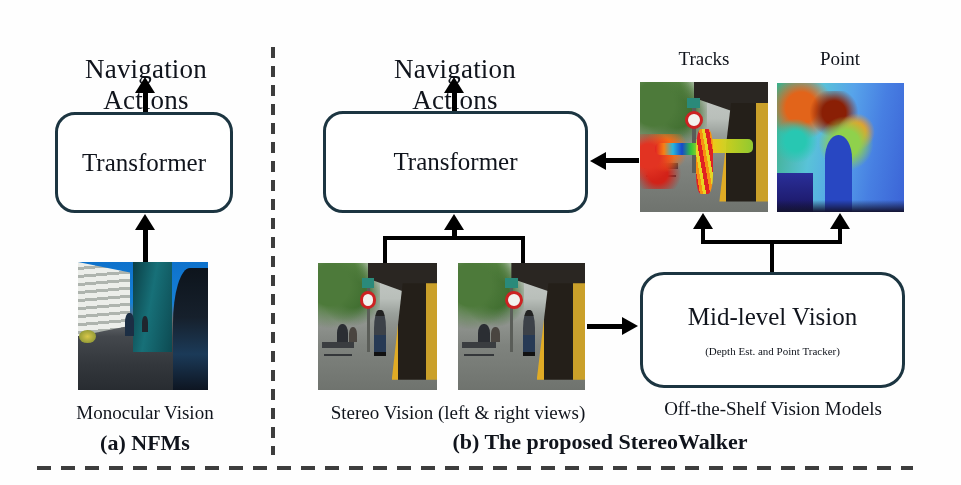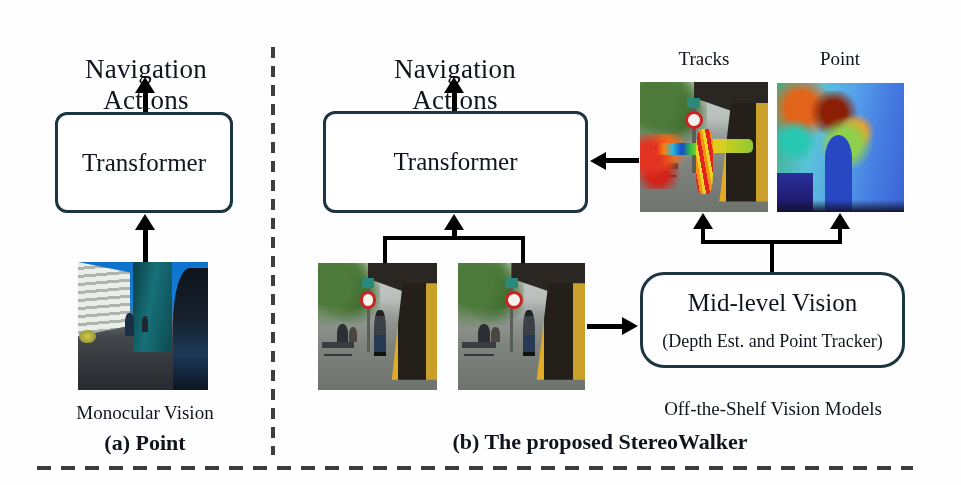--- a/index.html
+++ b/index.html
@@ -8,24 +8,24 @@
   .abs{position:absolute;}
   .ctr{text-align:center;}
 
   
   .nav-label{font-size:27px;letter-spacing:.2px;}
   .img-label{font-size:19px;}
   .caption{font-size:19px;}
   .panel-caption{font-size:22px;font-weight:bold;}
 
   
-  .node-box{box-sizing:border-box;border:3px solid #1c3541;border-radius:12px;background:#fff;
+  .node-box{box-sizing:border-box;border:3px solid #1c3541;border-radius:20px;background:#fff;
             display:flex;flex-direction:column;align-items:center;justify-content:center;}
   .node-box .title{font-size:25px;}
-  .node-box .subtitle{font-size:18px;margin-top:14px;}
+  .node-box .subtitle{font-size:11px;margin-top:14px;}
 
   
   .shaft{background:#000;}
   .ah-up{width:0;height:0;border-left:10px solid transparent;border-right:10px solid transparent;border-bottom:16px solid #000;}
   .ah-left{width:0;height:0;border-top:9px solid transparent;border-bottom:9px solid transparent;border-right:16px solid #000;}
   .ah-right{width:0;height:0;border-top:9px solid transparent;border-bottom:9px solid transparent;border-left:16px solid #000;}
 
   
   .v-divider{width:4px;background:repeating-linear-gradient(to bottom,#3d3d3d 0 11px,transparent 11px 19px);}
   .h-divider{height:4px;background:repeating-linear-gradient(to right,#3d3d3d 0 14px,transparent 14px 24px);}
@@ -105,21 +105,21 @@
     <div class="m-bldg"></div>
     <div class="m-glass"></div>
     <div class="m-bush"></div>
     <div class="m-ped1"></div>
     <div class="m-ped2"></div>
     <div class="m-person"></div>
   </div>
 
   <div class="abs ctr caption" style="left:45px;top:402px;width:200px;text-align:center;">Monocular Vision</div>
 
-  <div class="abs ctr panel-caption" style="left:45px;top:430px;width:200px;">(a) Point</div>
+  <div class="abs ctr panel-caption" style="left:45px;top:430px;width:200px;">(a) NFMs</div>
 
   <div class="abs v-divider" style="left:271px;top:47px;height:408px;"></div>
   <div class="abs h-divider" style="left:37px;top:466px;width:876px;"></div>
 
   <div class="abs ctr nav-label" style="left:349px;top:54px;width:212px;">Navigation Actions</div>
 
   <div class="abs ah-up" style="left:444px;top:77px;"></div>
   <div class="abs shaft" style="left:452px;top:91px;width:5px;height:20px;"></div>
 
   <div class="abs node-box" style="left:323px;top:111px;width:265px;height:102px;">
@@ -154,25 +154,26 @@
     <div class="s-shop"></div>
     <div class="s-pole"></div>
     <div class="s-teal"></div>
     <div class="s-sign"></div>
     <div class="s-sit1"></div>
     <div class="s-sit2"></div>
     <div class="s-table"></div>
     <div class="s-person"></div>
   </div>
 
+  <div class="abs ctr caption" style="left:322px;top:402px;width:272px;">Stereo Vision (left &amp; right views)</div>
 
   <div class="abs shaft" style="left:587px;top:324px;width:36px;height:5px;"></div>
   <div class="abs ah-right" style="left:622px;top:317px;"></div>
 
-  <div class="abs node-box" style="left:640px;top:272px;width:265px;height:96px;border-radius:24px;">
+  <div class="abs node-box" style="left:640px;top:272px;width:265px;height:116px;border-radius:24px;">
     <div class="title">Mid-level Vision</div>
     <div class="subtitle">(Depth Est. and Point Tracker)</div>
   </div>
 
   <div class="abs shaft" style="left:770px;top:240px;width:4px;height:32px;"></div>
   <div class="abs shaft" style="left:701px;top:240px;width:141px;height:4px;"></div>
   <div class="abs shaft" style="left:701px;top:228px;width:4px;height:14px;"></div>
   <div class="abs ah-up" style="left:693px;top:213px;"></div>
   <div class="abs shaft" style="left:838px;top:228px;width:4px;height:14px;"></div>
   <div class="abs ah-up" style="left:830px;top:213px;"></div>

